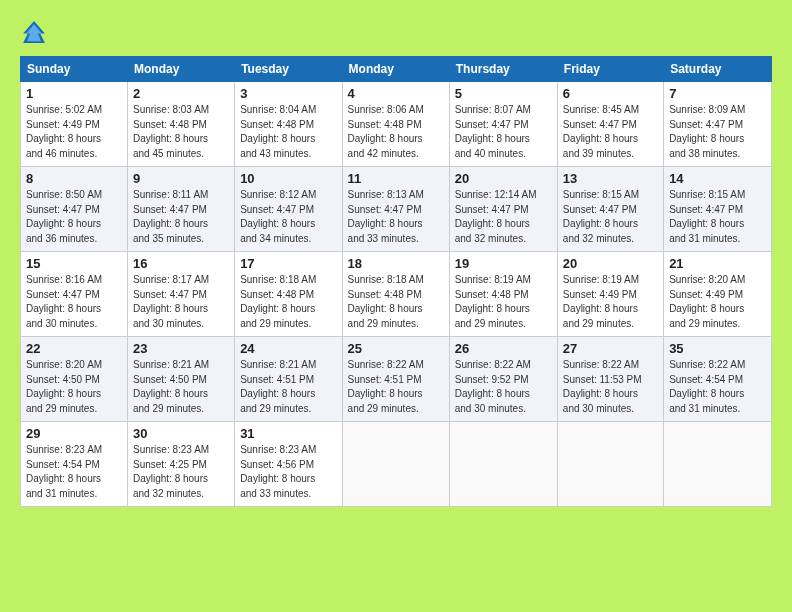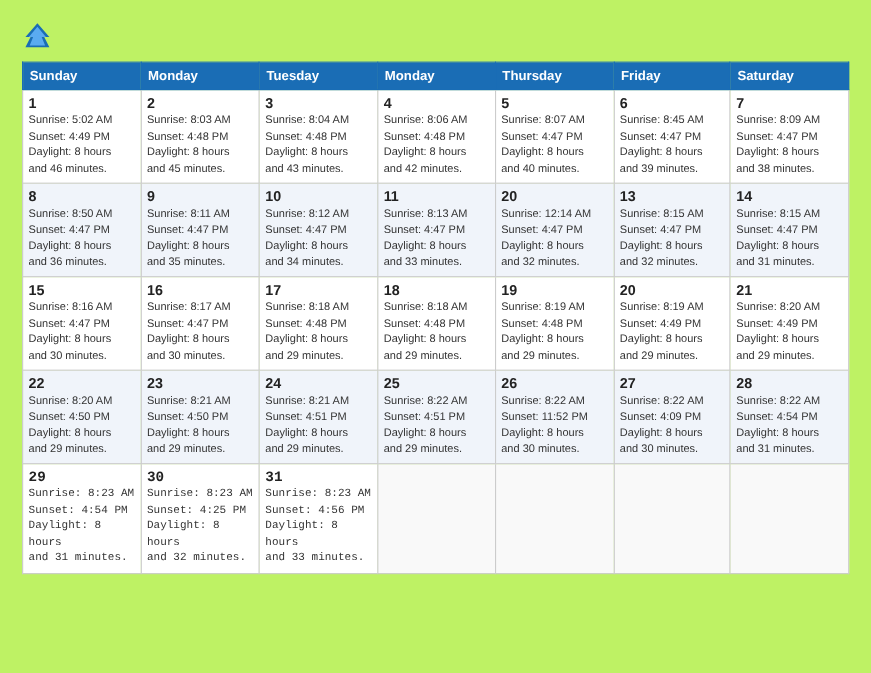--- a/index.html
+++ b/index.html
@@ -91,21 +91,20 @@
     .day-info {
       color: #333;
       font-size: 10px;
       line-height: 1.45;
     }
     .empty-cell {
       background: #f9f9f9 !important;
     }
     .last-row td {
       height: 64px;
-      font-family: Liberation Mono, monospace;
     }
   </style>
 </head>
 <body>
 
 <div class="page">
   <div class="header">
     <div class="logo">
       <svg class="logo-icon" viewBox="0 0 36 36">
         <polygon points="18,4 32,20 26,20 32,32 4,32 10,20 4,20" fill="#1a6db5"></polygon>
@@ -339,34 +338,34 @@
         <div class="day-info">
           <span>Sunrise: </span><span>8:22 AM</span><br>
           <span>Sunset: </span><span>4:51 PM</span><br>
           <span>Daylight: 8 hours <br>and 29 minutes.</span>
         </div>
       </td>
           <td>
         <span class="day-number">26</span>
         <div class="day-info">
           <span>Sunrise: </span><span>8:22 AM</span><br>
-          <span>Sunset: </span><span>11:52 PM</span><br>
+          <span>Sunset: </span><span>9:52 PM</span><br>
           <span>Daylight: 8 hours <br>and 30 minutes.</span>
         </div>
       </td>
           <td>
         <span class="day-number">27</span>
         <div class="day-info">
           <span>Sunrise: </span><span>8:22 AM</span><br>
-          <span>Sunset: </span><span>4:09 PM</span><br>
+          <span>Sunset: </span><span>11:53 PM</span><br>
           <span>Daylight: 8 hours <br>and 30 minutes.</span>
         </div>
       </td>
           <td>
-        <span class="day-number">28</span>
+        <span class="day-number">35</span>
         <div class="day-info">
           <span>Sunrise: </span><span>8:22 AM</span><br>
           <span>Sunset: </span><span>4:54 PM</span><br>
           <span>Daylight: 8 hours <br>and 31 minutes.</span>
         </div>
       </td>
         </tr>
         <tr class="last-row">
           <td>
         <span class="day-number">29</span>

